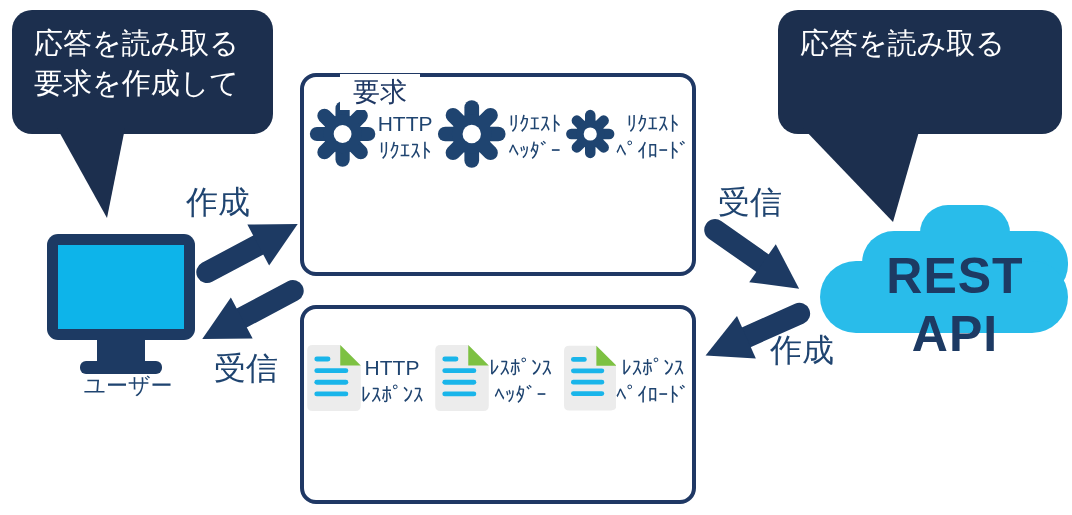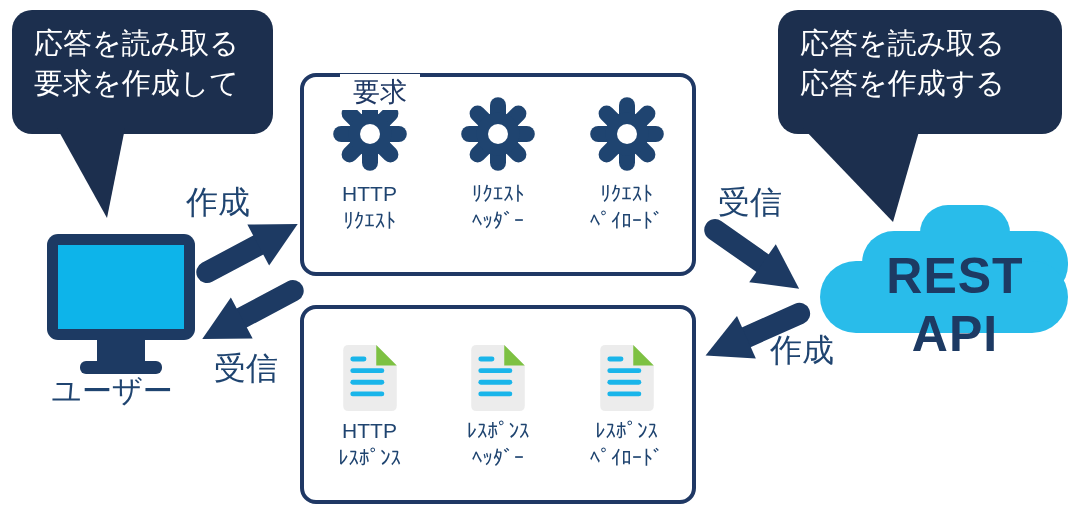--- a/index.html
+++ b/index.html
@@ -26,40 +26,40 @@
   }
   .bubble-left{left:12px;top:10px;width:261px;height:124px;}
   .bubble-right{left:778px;top:10px;width:284px;height:124px;}
   .tail{position:absolute;}
   .tail polygon{fill:var(--navy_dark);}
   
   .monitor{position:absolute;left:46px;top:234px;width:150px;height:141px;}
   .monitor .frame{fill:var(--navy);}
   .monitor .screen{fill:var(--cyan);}
   .user-label{
-    position:absolute;left:12px;top:371px;width:200px;text-align:center;
-    font-size:30px;color:var(--text_navy);font-weight:500;
+    position:absolute;left:28px;top:371px;width:200px;text-align:center;
+    font-size:22px;color:var(--text_navy);font-weight:500;
   }
   
   .panel{
     position:absolute;left:300px;width:396px;border:4px solid var(--border_navy);
     border-radius:16px;box-sizing:border-box;background:#fff;
   }
   .panel-request{top:73px;height:203px;}
   .panel-response{top:305px;height:199px;}
   .legend{
     position:absolute;top:-19px;left:36px;background:#fff;padding:0 13px;
     font-size:27px;font-weight:500;color:var(--border_navy);margin-top:16px;
   }
   .panel-items{
     display:flex;justify-content:space-evenly;align-items:flex-start;height:100%;
   }
   .panel-request .panel-items{padding-top:17px;}
   .panel-response .panel-items{padding-top:36px;}
-  .item{width:126px;display:flex;flex-direction:column;align-items:center;}
+  .item{width:126px;display:flex;flex-direction:row;align-items:center;}
   .item .ic{display:block;}
   .item-label{
     margin-top:6px;text-align:center;font-size:21px;line-height:27px;
     font-weight:500;color:var(--text_navy);white-space:nowrap;
   }
   
   .gear{width:80px;height:80px;}
   .gear line{stroke:var(--text_navy);stroke-width:20;stroke-linecap:round;}
   .gear .body{fill:var(--text_navy);}
   .gear .hole{fill:#fff;}
@@ -92,21 +92,20 @@
   <div class="bubble bubble-left">
     <div>応答を読み取る</div>
     <div>要求を作成して</div>
   </div>
   <svg class="tail" style="left:50px;top:126px;" width="110" height="96" viewBox="0 0 110 96">
     <polygon points="7,2 75,2 57,92"></polygon>
   </svg>
 
   <div class="bubble bubble-right">
     <div>応答を読み取る</div>
-    <div>応答を作成する</div>
   </div>
   <svg class="tail" style="left:795px;top:126px;" width="130" height="100" viewBox="0 0 130 100">
     <polygon points="8,2 125,2 98,96"></polygon>
   </svg>
 
   <svg class="monitor" viewBox="0 0 150 141">
     <rect class="frame" x="1" y="0" width="148" height="106" rx="11"></rect>
     <rect class="screen" x="12" y="11" width="126" height="84"></rect>
     <rect class="frame" x="51" y="106" width="48" height="24"></rect>
     <rect class="frame" x="34" y="127" width="82" height="13" rx="6"></rect>

